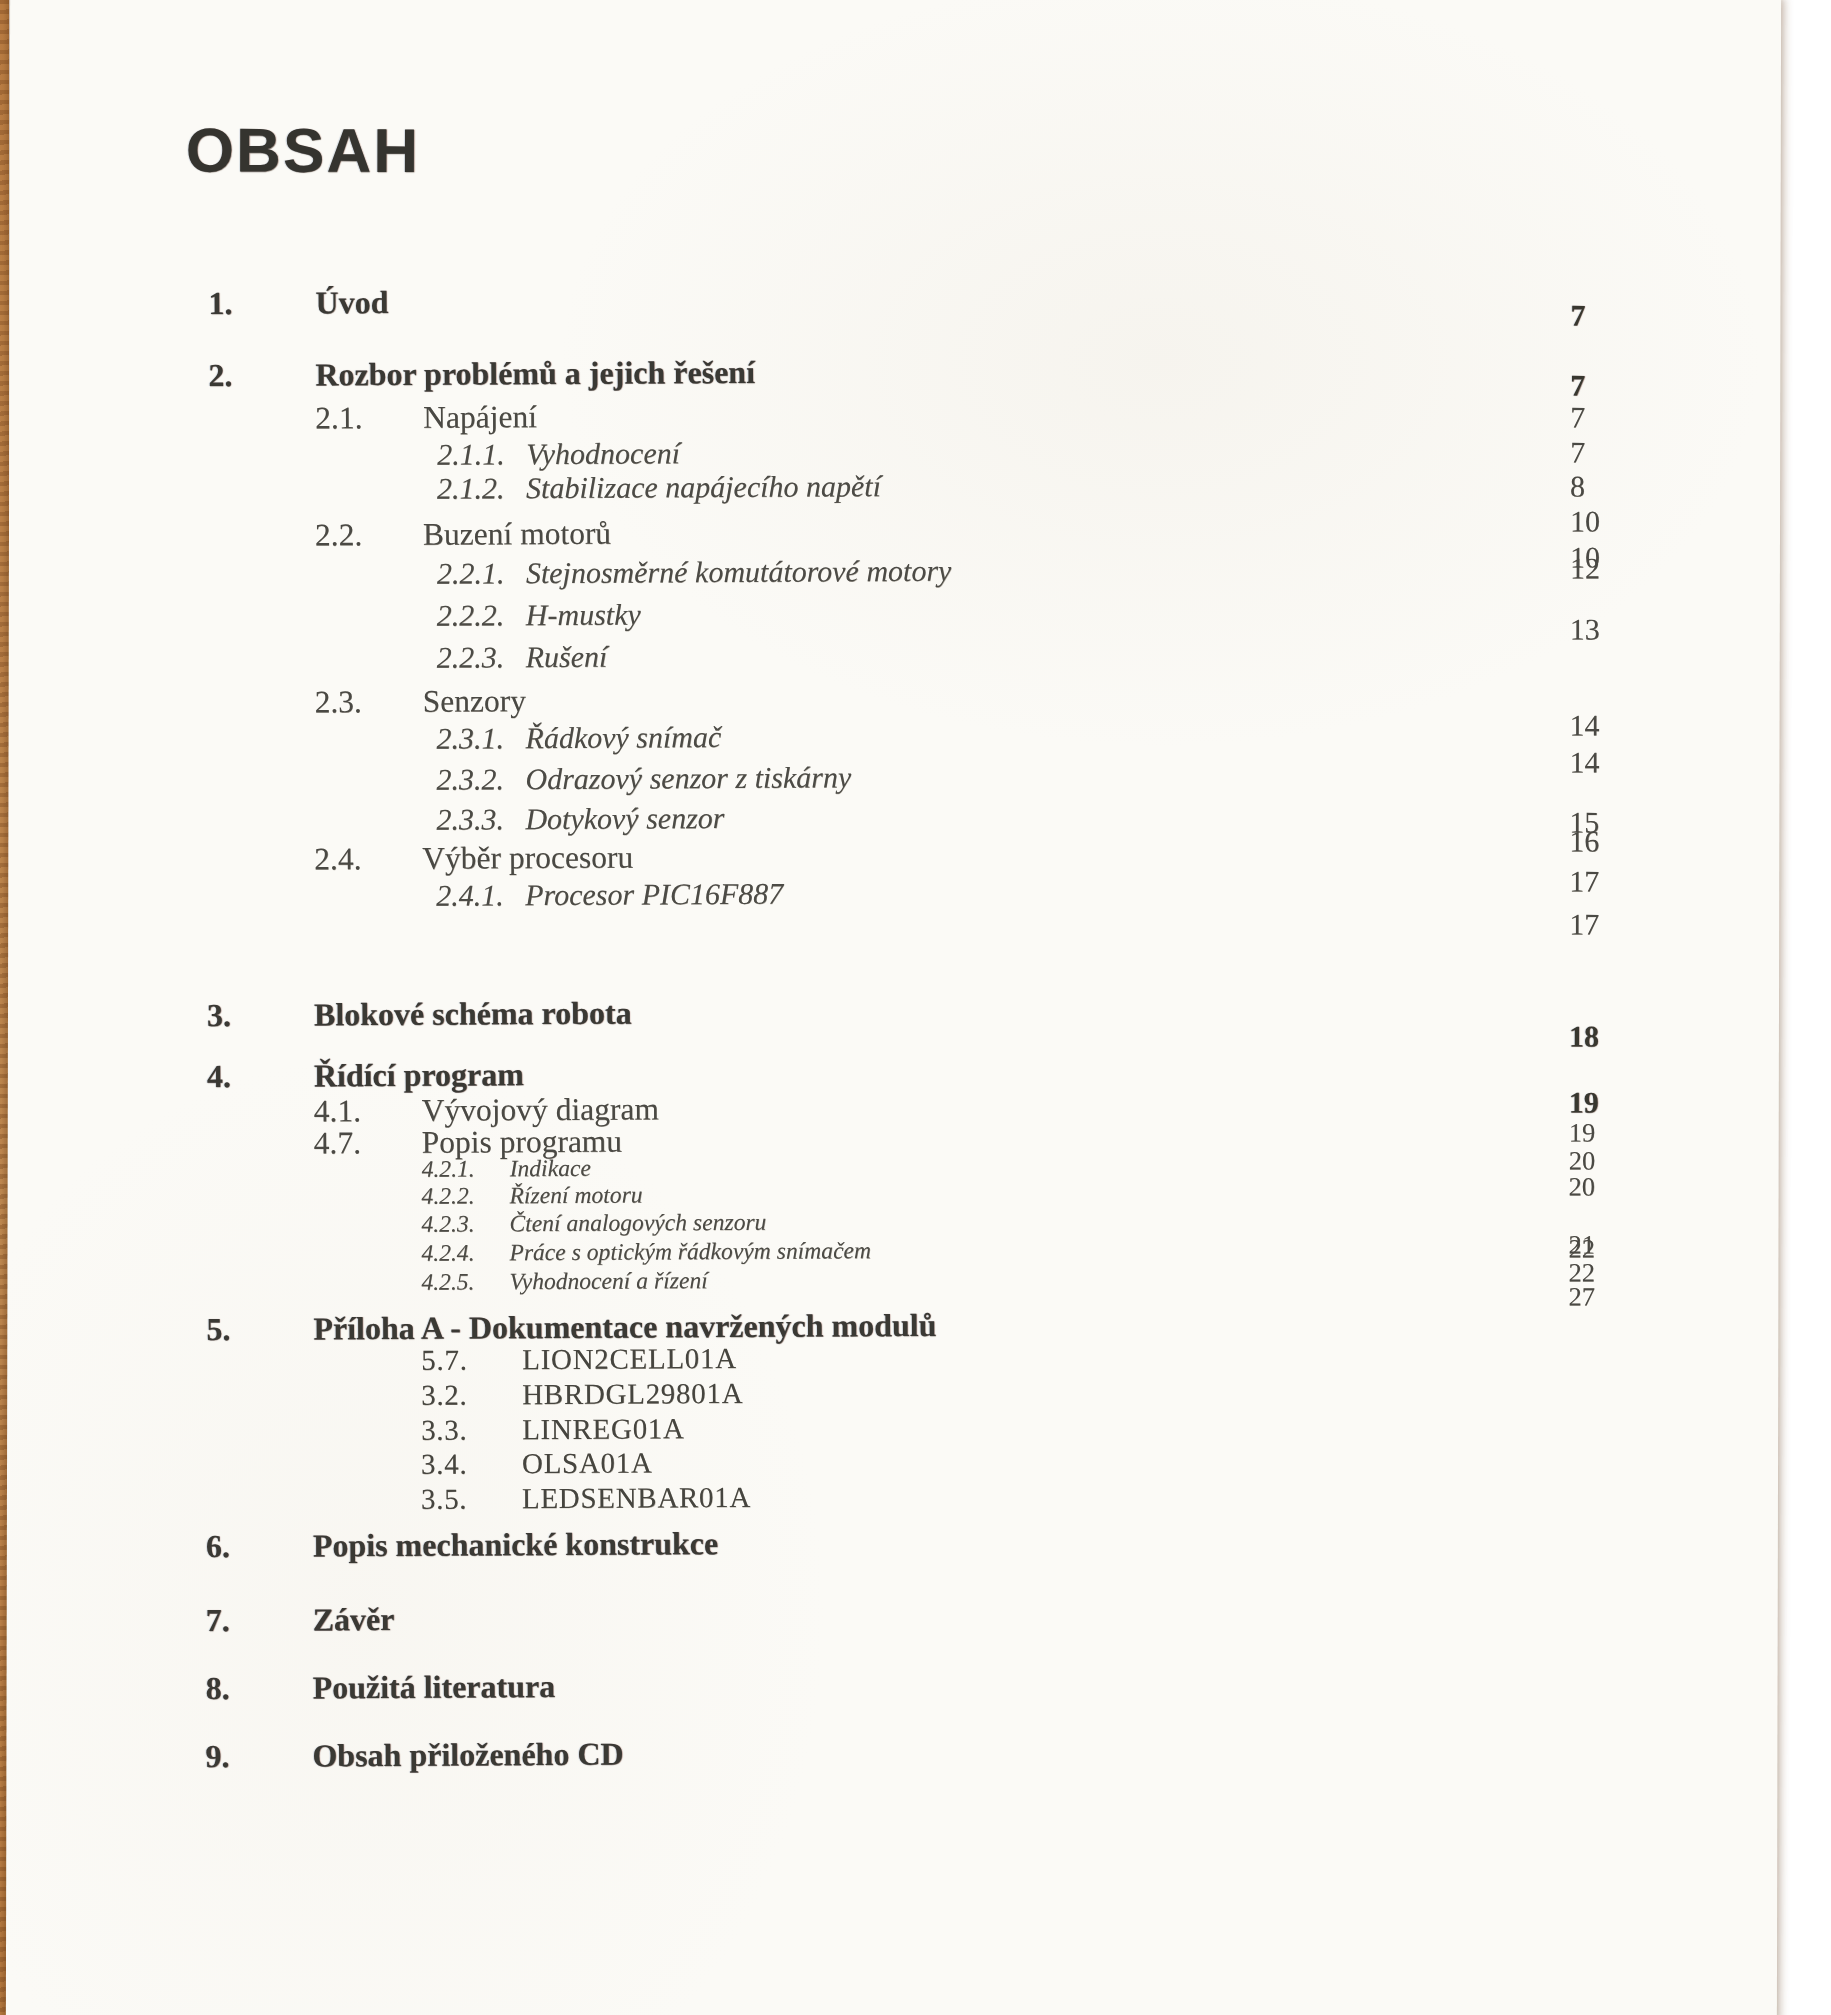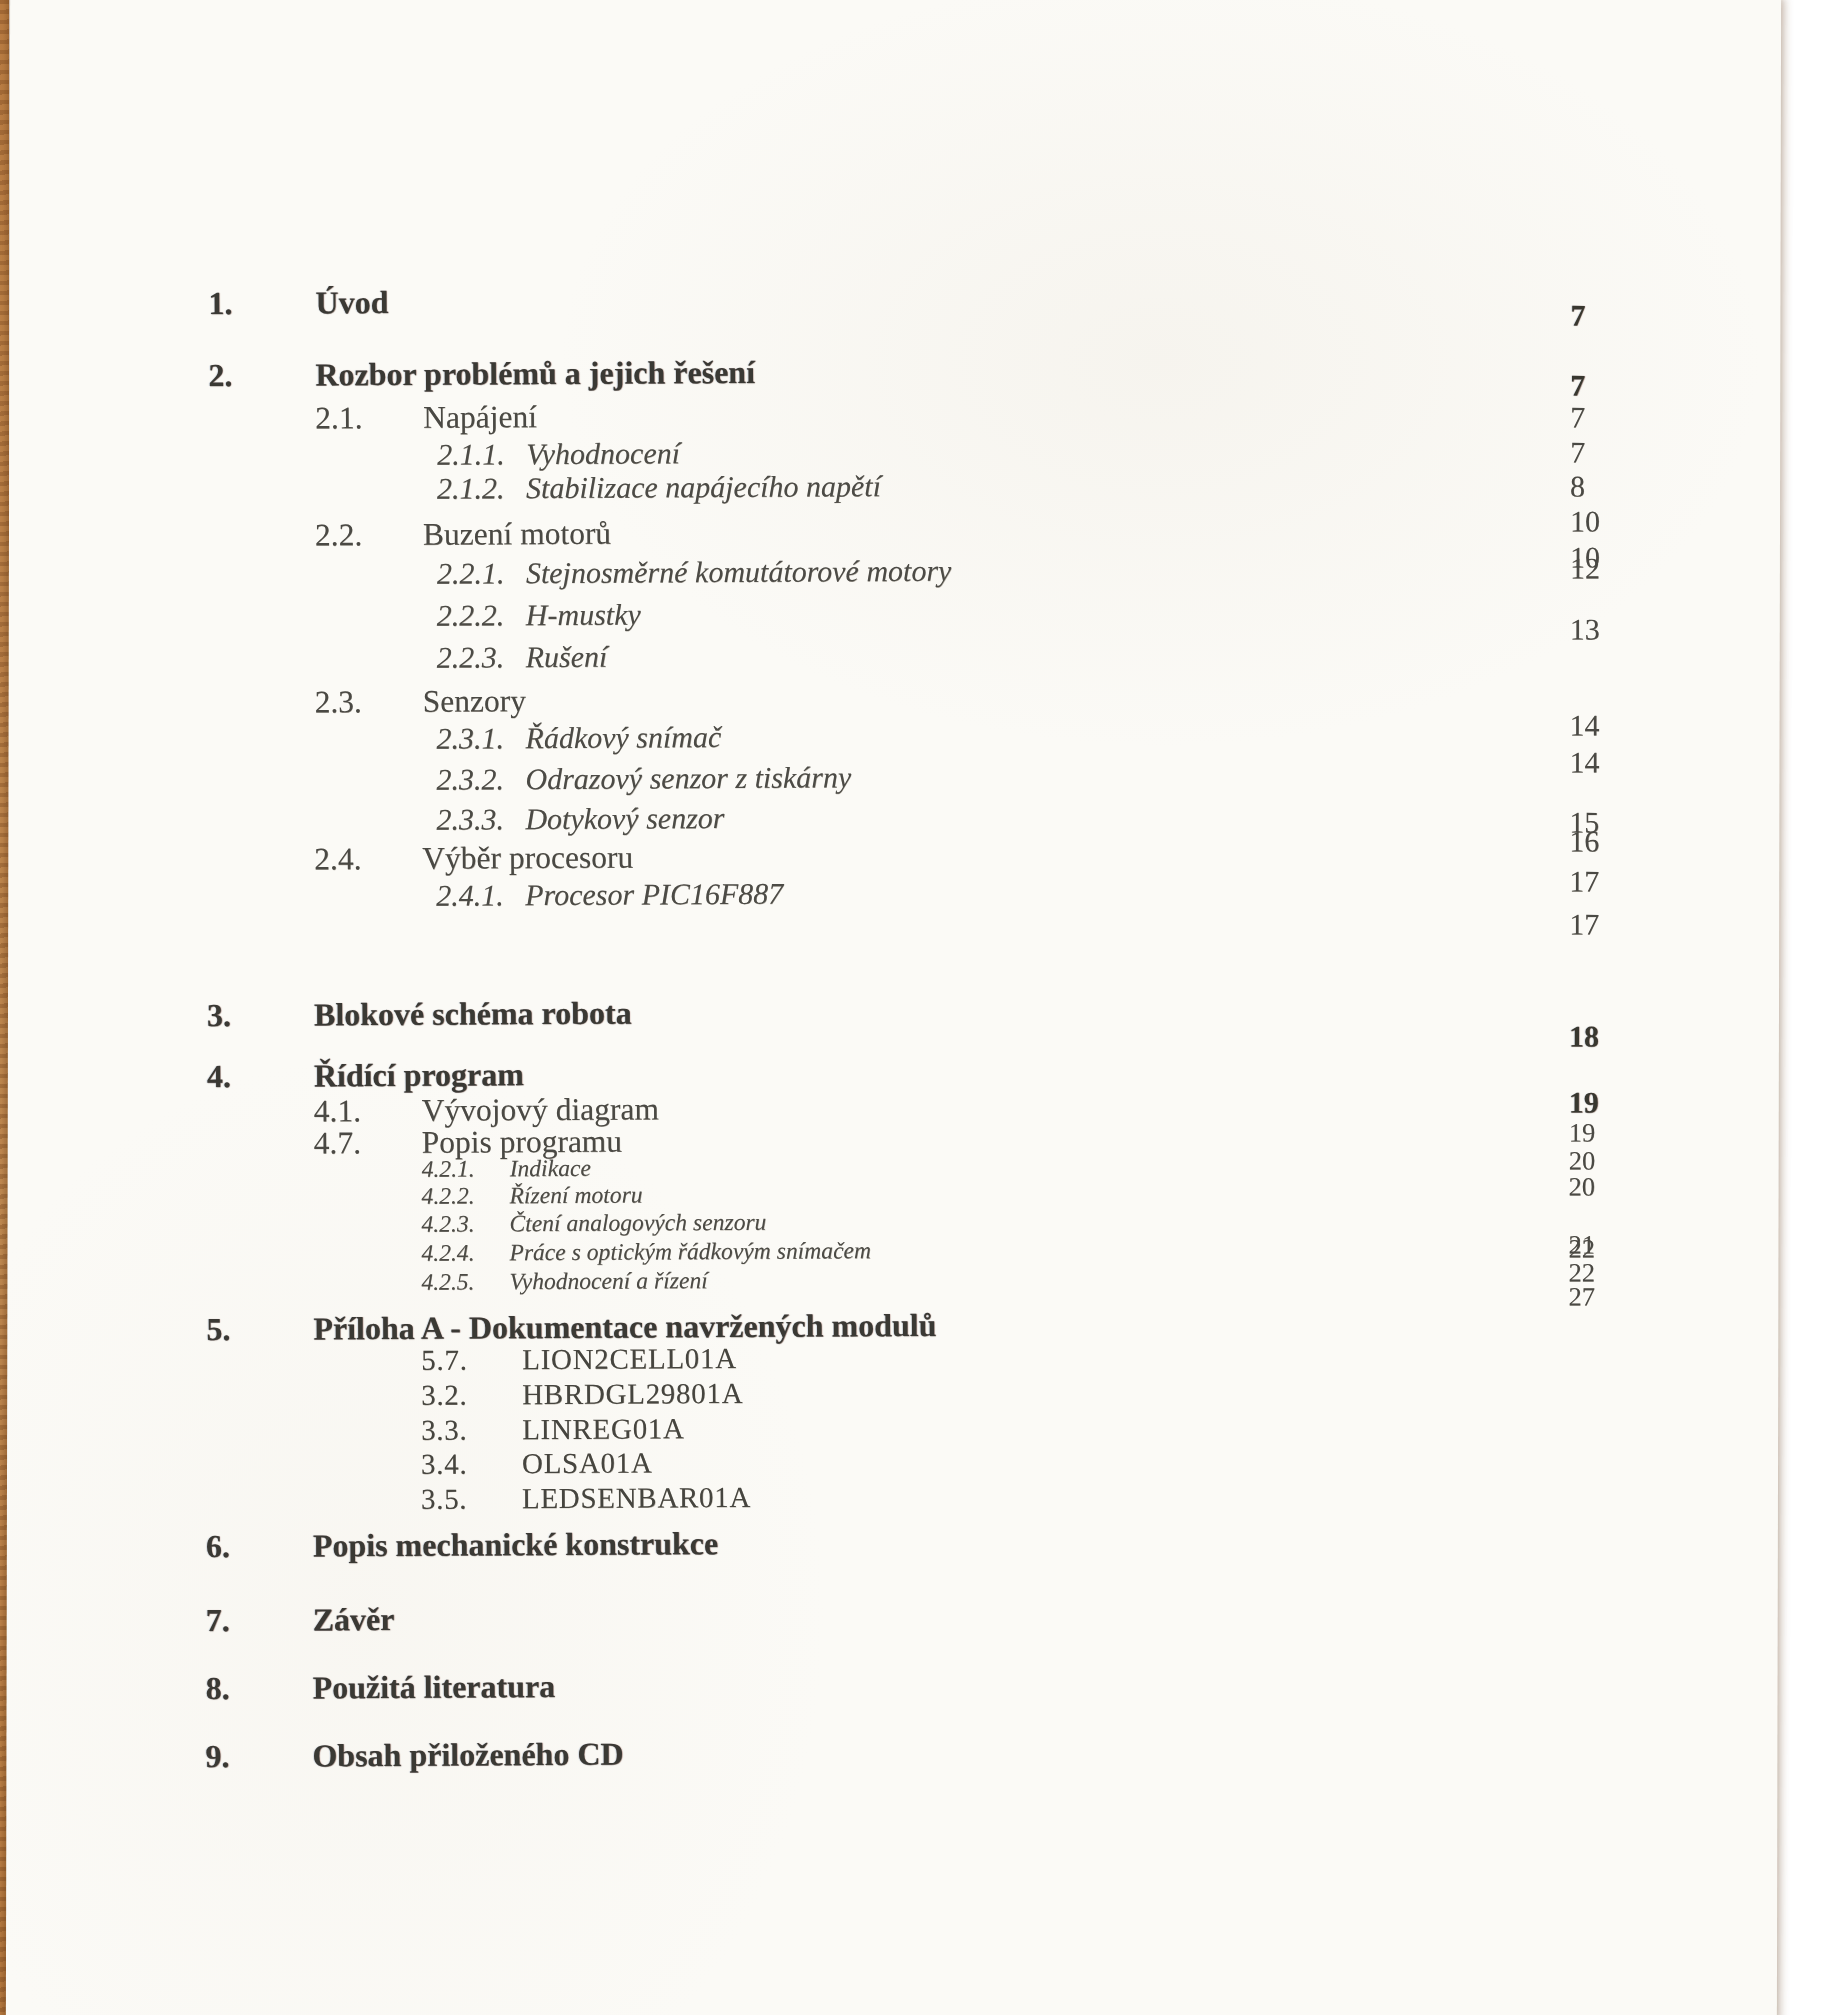--- a/index.html
+++ b/index.html
@@ -59,20 +59,21 @@
       text-shadow:0.9px 0 0.7px rgba(150,45,30,.16), -0.9px 0 0.7px rgba(45,90,150,.16),
                   0.4px 0.5px 0.7px rgba(70,60,50,.5);}
   .pn.s{font-size:26.5px;}
 </style>
 </head>
 <body>
 
 <div class="wood-strip-left"></div>
 
 <div class="paper">
+  <h1 class="page-title">OBSAH</h1>
 
   <div class="toc">
 
     <div class="row l1" style="top:292px">
         <span class="num">1.</span>
         <span class="lbl">Úvod</span>
       </div>
     <div class="row l1" style="top:364px">
         <span class="num">2.</span>
         <span class="lbl">Rozbor problémů a jejich řešení</span>

